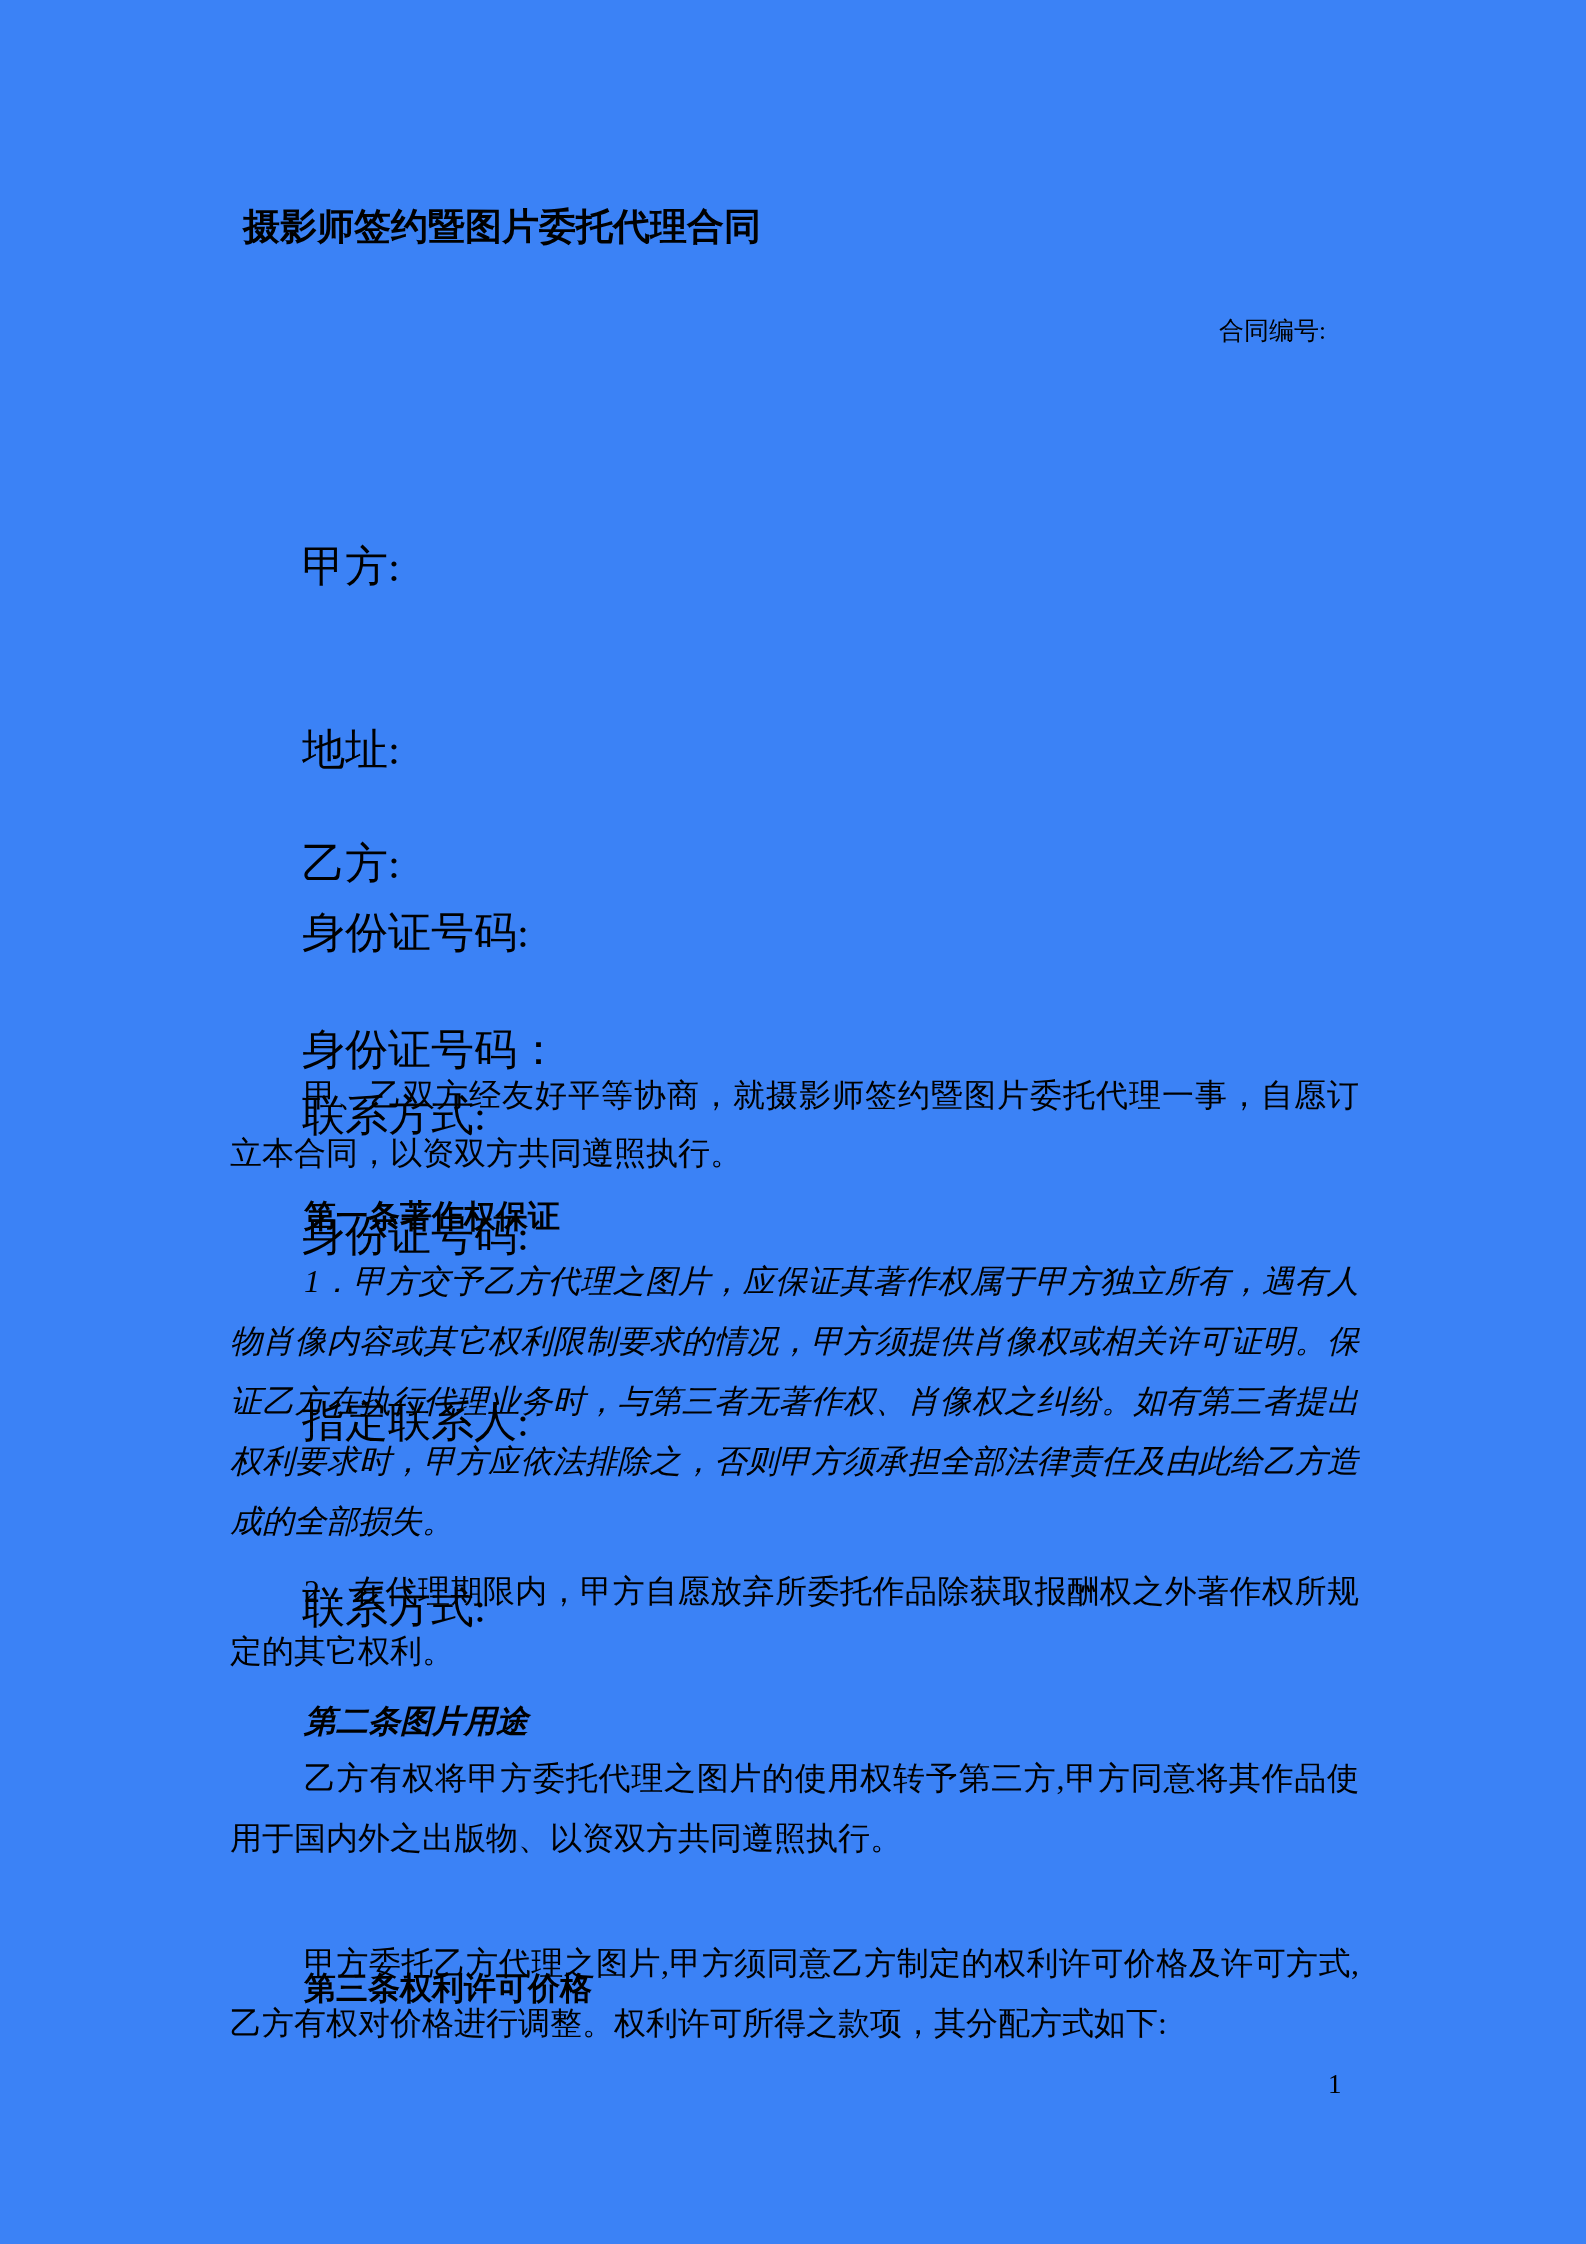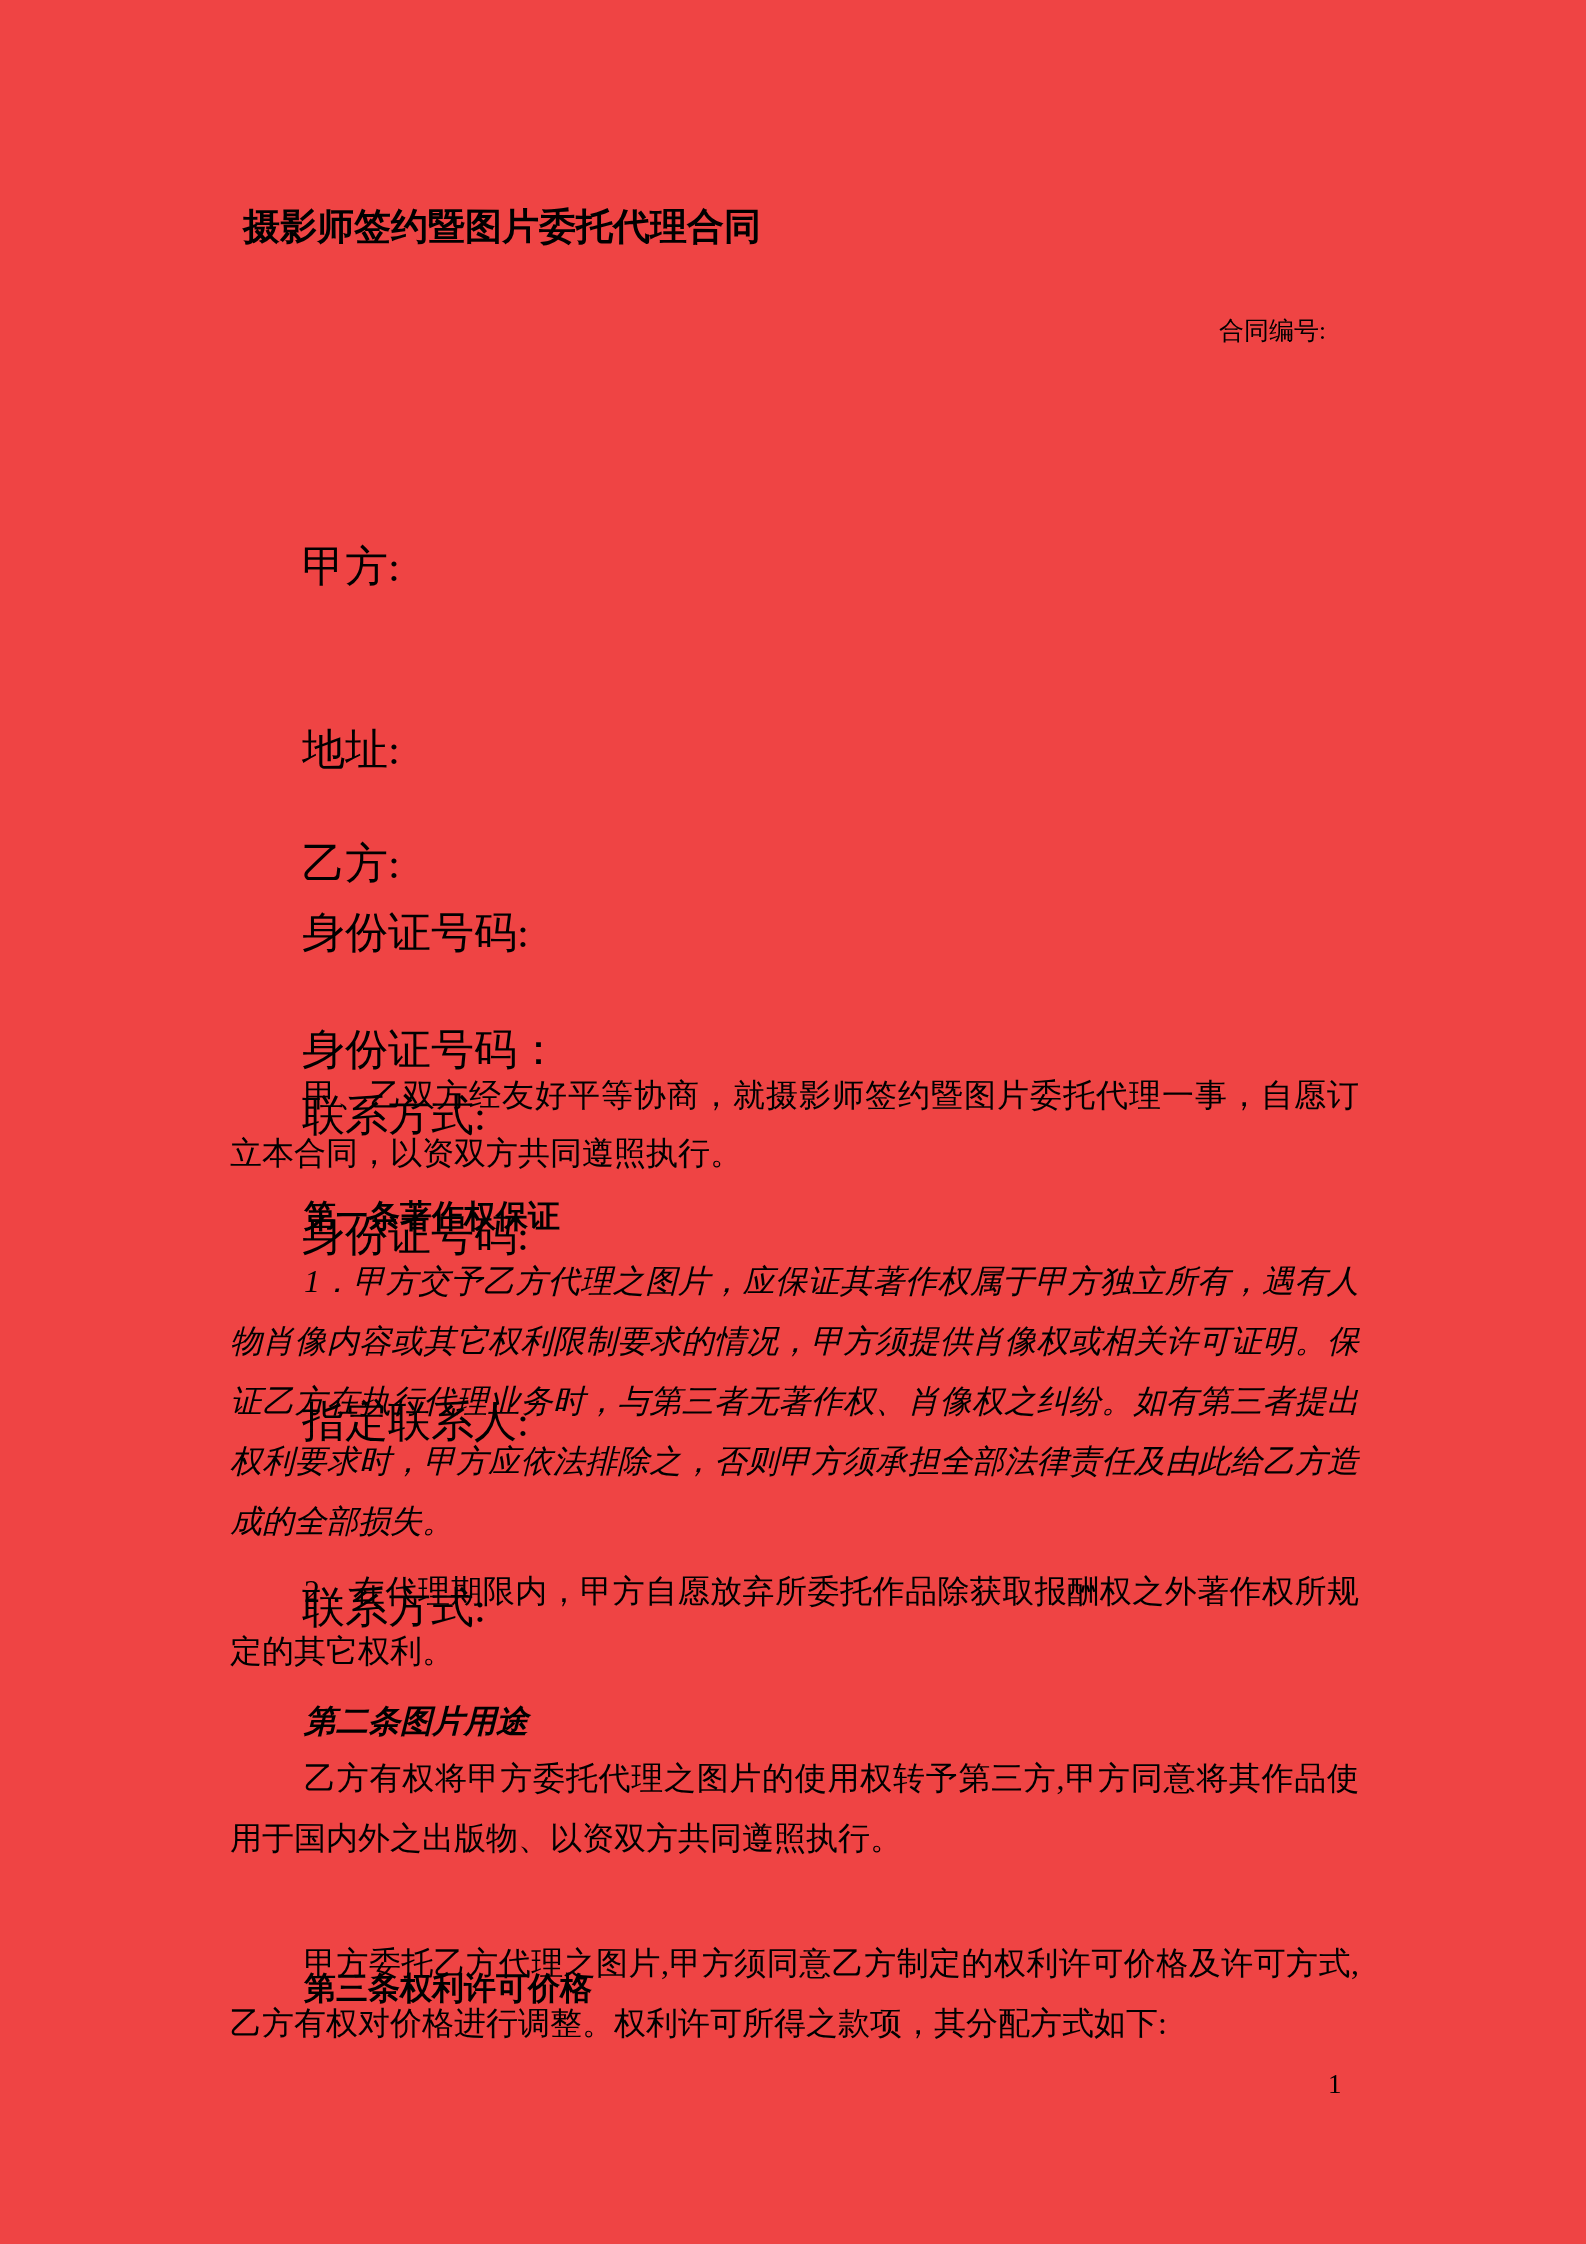--- a/index.html
+++ b/index.html
@@ -5,21 +5,21 @@
   html, body {
     margin: 0;
     padding: 0;
     background: #e8e8e8;
   }
   .page {
     position: relative;
     width: 1586px;
     height: 2244px;
     margin: 0 auto;
-    background: #ef4444;
+    background: #3b82f6;
     color: #000000;
     font-family: "Liberation Serif", "DejaVu Serif", serif;
     overflow: hidden;
   }
   .abs { position: absolute; }
 
   .doc-title {
     left: 243px;
     top: 202px;
     font-size: 37px;

